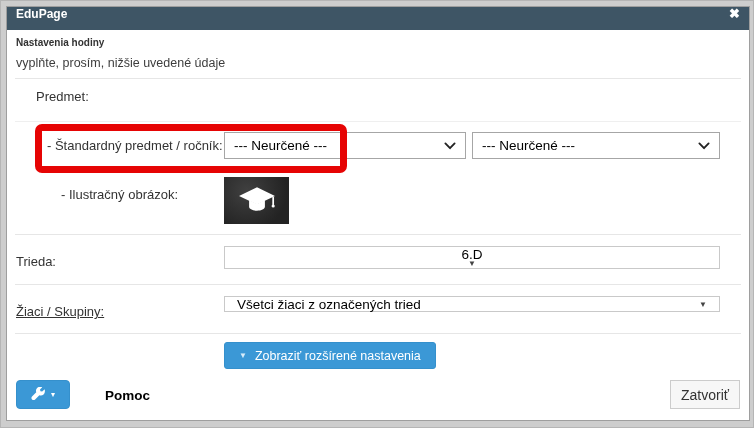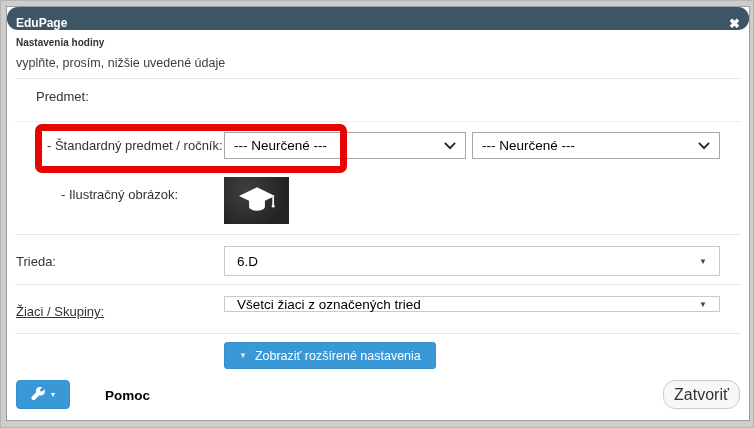--- a/index.html
+++ b/index.html
@@ -14,21 +14,21 @@
     position: absolute; left: 0; top: 0; width: 754px; height: 428px;
     border: 1px solid #b5b5b5;
   }
   .dialog {
     position: absolute; left: 5px; top: 5px; width: 744px; height: 415px;
     background: #ffffff; border: 1px solid #9e9e9e;
   }
   .titlebar {
     position: absolute; left: 0; top: 0; right: 0; height: 23px;
     background: #3e5565; color: #fff;
-    display: flex; align-items: flex-end; padding: 0 9px; border-radius: 11px;
+    display: flex; align-items: flex-start; padding: 0 9px;
   }
   .titlebar .title { font-size: 12px; font-weight: bold; flex: 1; }
   .titlebar .close {
     font-size: 13px; font-weight: bold; color: #fff; cursor: pointer;
     line-height: 1;
   }
   .heading {
     position: absolute; left: 9px; top: 30px;
     font-size: 10px; font-weight: bold; color: #333;
   }
@@ -77,22 +77,22 @@
     font-size: 13.5px; font-weight: bold; color: #000000; cursor: pointer; text-decoration: none; padding-left: 20px;
   }
   .btn-save {
     position: absolute; right: 79px; top: 373px; height: 29px; min-width: 53px;
     background: #4aa64c; border: 1px solid #3e9040; border-radius: 4px;
     color: #fff; font-size: 13px; padding: 0 10px; cursor: pointer;
     font-family: "Liberation Sans", sans-serif;
   }
   .btn-close {
     position: absolute; right: 9px; top: 373px; height: 29px; min-width: 66px;
-    background: #f7f7f7; border: 1px solid #cccccc; border-radius: 12px;
-    color: #333; font-size: 16px; padding: 0 10px; cursor: pointer;
+    background: #f7f7f7; border: 1px solid #cccccc; border-radius: 0;
+    color: #333; font-size: 14px; padding: 0 10px; cursor: pointer;
     font-family: "Liberation Sans", sans-serif;
   }
 </style>
 </head>
 <body>
 
 <div id="stage">
   <div class="dialog">
 
     <div class="titlebar">
@@ -132,21 +132,21 @@
       <svg width="46" height="36" viewBox="0 0 64 48">
         <polygon points="32,5 57,17 32,29 7,17" fill="#ffffff"></polygon>
         <path d="M21,22.5 l11,5.5 11,-5.5 v9.5 c0,3 -5,5.5 -11,5.5 s-11,-2.5 -11,-5.5 z" fill="#ffffff"></path>
         <path d="M54.5,18.5 v11" stroke="#ffffff" stroke-width="2.4" fill="none"></path>
         <circle cx="54.5" cy="31" r="2.2" fill="#ffffff"></circle>
       </svg>
     </div>
     <div class="sep" style="top:227px;"></div>
 
     <div class="lbl" style="left:9px; top:247px;">Trieda:</div>
-    <div class="sel sel-custom" style="left:217px; top:239px; width:496px; height:30px;">
+    <div class="sel sel-custom" style="left:217px; top:239px; width:496px; height:23px;flex-direction:column;">
       <span class="txt">6.D</span>
       <span class="tri">▼</span>
     </div>
     <div class="sep" style="top:277px;"></div>
 
     <div class="lbl" style="left:9px; top:297px;text-decoration:underline;">Žiaci / Skupiny:</div>
     <div class="sel sel-custom" style="left:217px; top:289px; width:496px; height:16px;">
       <span class="txt">Všetci žiaci z označených tried</span>
       <span class="tri">▼</span>
     </div>

